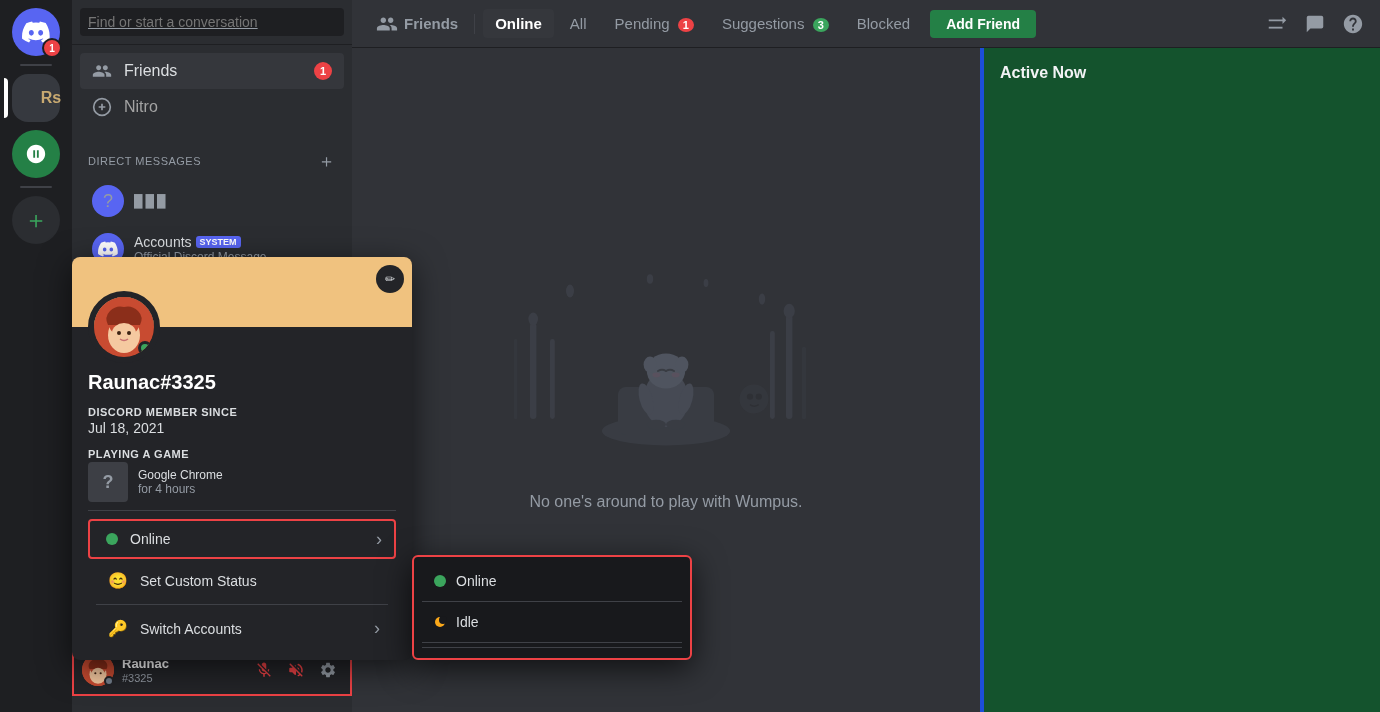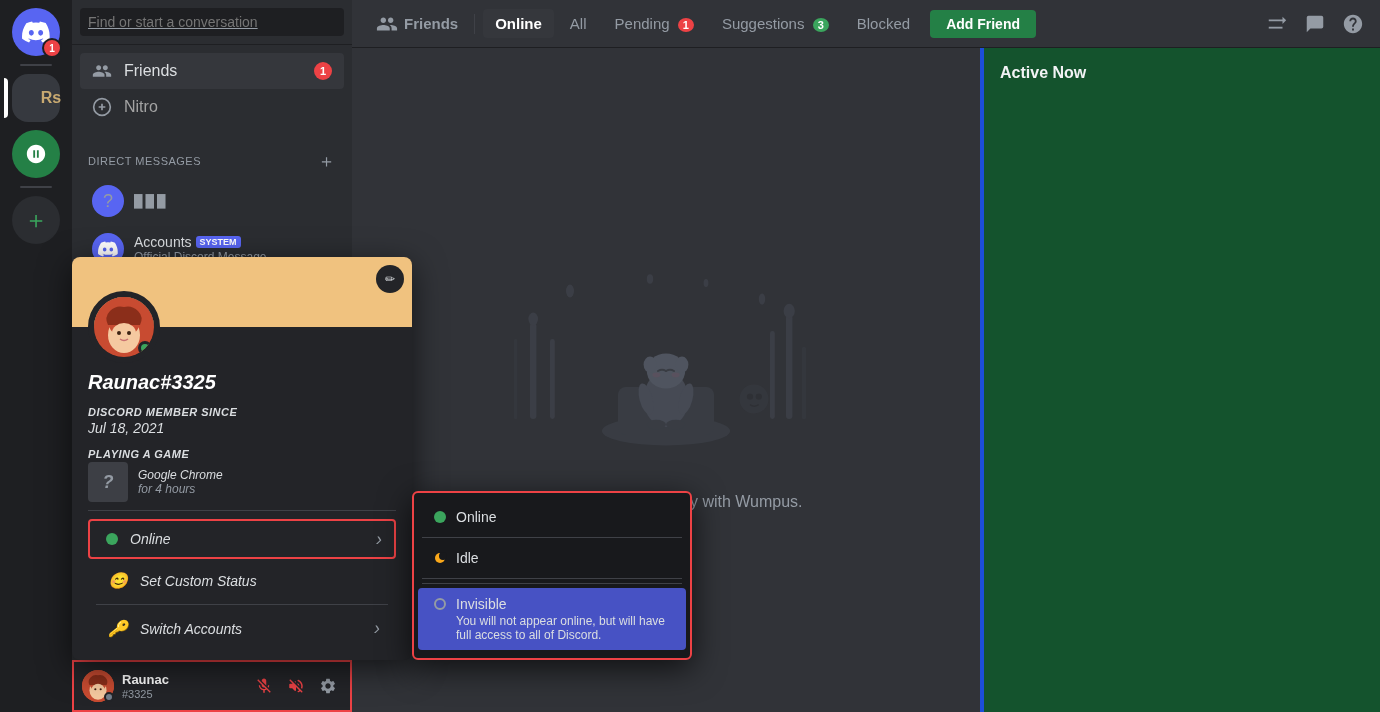--- a/index.html
+++ b/index.html
@@ -279,21 +279,20 @@
       height: 14px;
       background: #3ba55d;
       border-radius: 50%;
       border: 3px solid #232428;
       position: absolute;
       bottom: 2px;
       right: 2px;
     }
     .profile-body {
       padding: 44px 16px 12px;
-      font-style: italic;
     }
     .profile-username {
       color: white;
       font-size: 20px;
       font-weight: 700;
       margin-bottom: 12px;
     }
     .profile-section-label {
       color: #dbdee1;
       font-size: 11px;
@@ -409,21 +408,21 @@
       margin-top: 2px;
       padding-left: 22px;
     }
     .status-popup-item.selected .status-desc {
       color: #dbdee1;
     }
 
     
     .user-bar {
       position: absolute;
-      bottom: 0;
+      bottom: 16px;
       left: 0;
       right: 0;
       height: 52px;
       background: #232428;
       display: flex;
       align-items: center;
       padding: 0 8px;
       gap: 8px;
       border: 2px solid #ed4245;
     }
@@ -785,27 +784,20 @@
     <div class="status-popup-item">
       <div class="status-row">
         <div class="idle-icon"></div>
         <span class="status-label">Idle</span>
       </div>
     </div>
     <div class="status-divider"></div>
 
     <div class="status-divider"></div>
 
-    <div class="status-popup-item selected">
-      <div class="status-row">
-        <span class="status-dot invisible"></span>
-        <span class="status-label">Invisible</span>
-      </div>
-      <div class="status-desc">You will not appear online, but will have full access to all of Discord.</div>
-    </div>
   </div>
 
   <div class="user-bar">
     <div class="user-bar-avatar">
       <svg width="32" height="32" viewBox="0 0 60 60">
         <circle cx="30" cy="30" r="30" fill="#c84b31"></circle>
         <ellipse cx="30" cy="38" rx="16" ry="18" fill="#f5c9a0"></ellipse>
         <ellipse cx="30" cy="24" rx="16" ry="16" fill="#c84b31"></ellipse>
         <path d="M14 28 Q10 20 16 14 Q22 8 30 10 Q38 8 44 14 Q50 20 46 28" fill="#8b2e1a"></path>
         <ellipse cx="30" cy="36" rx="12" ry="10" fill="#f5c9a0"></ellipse>

